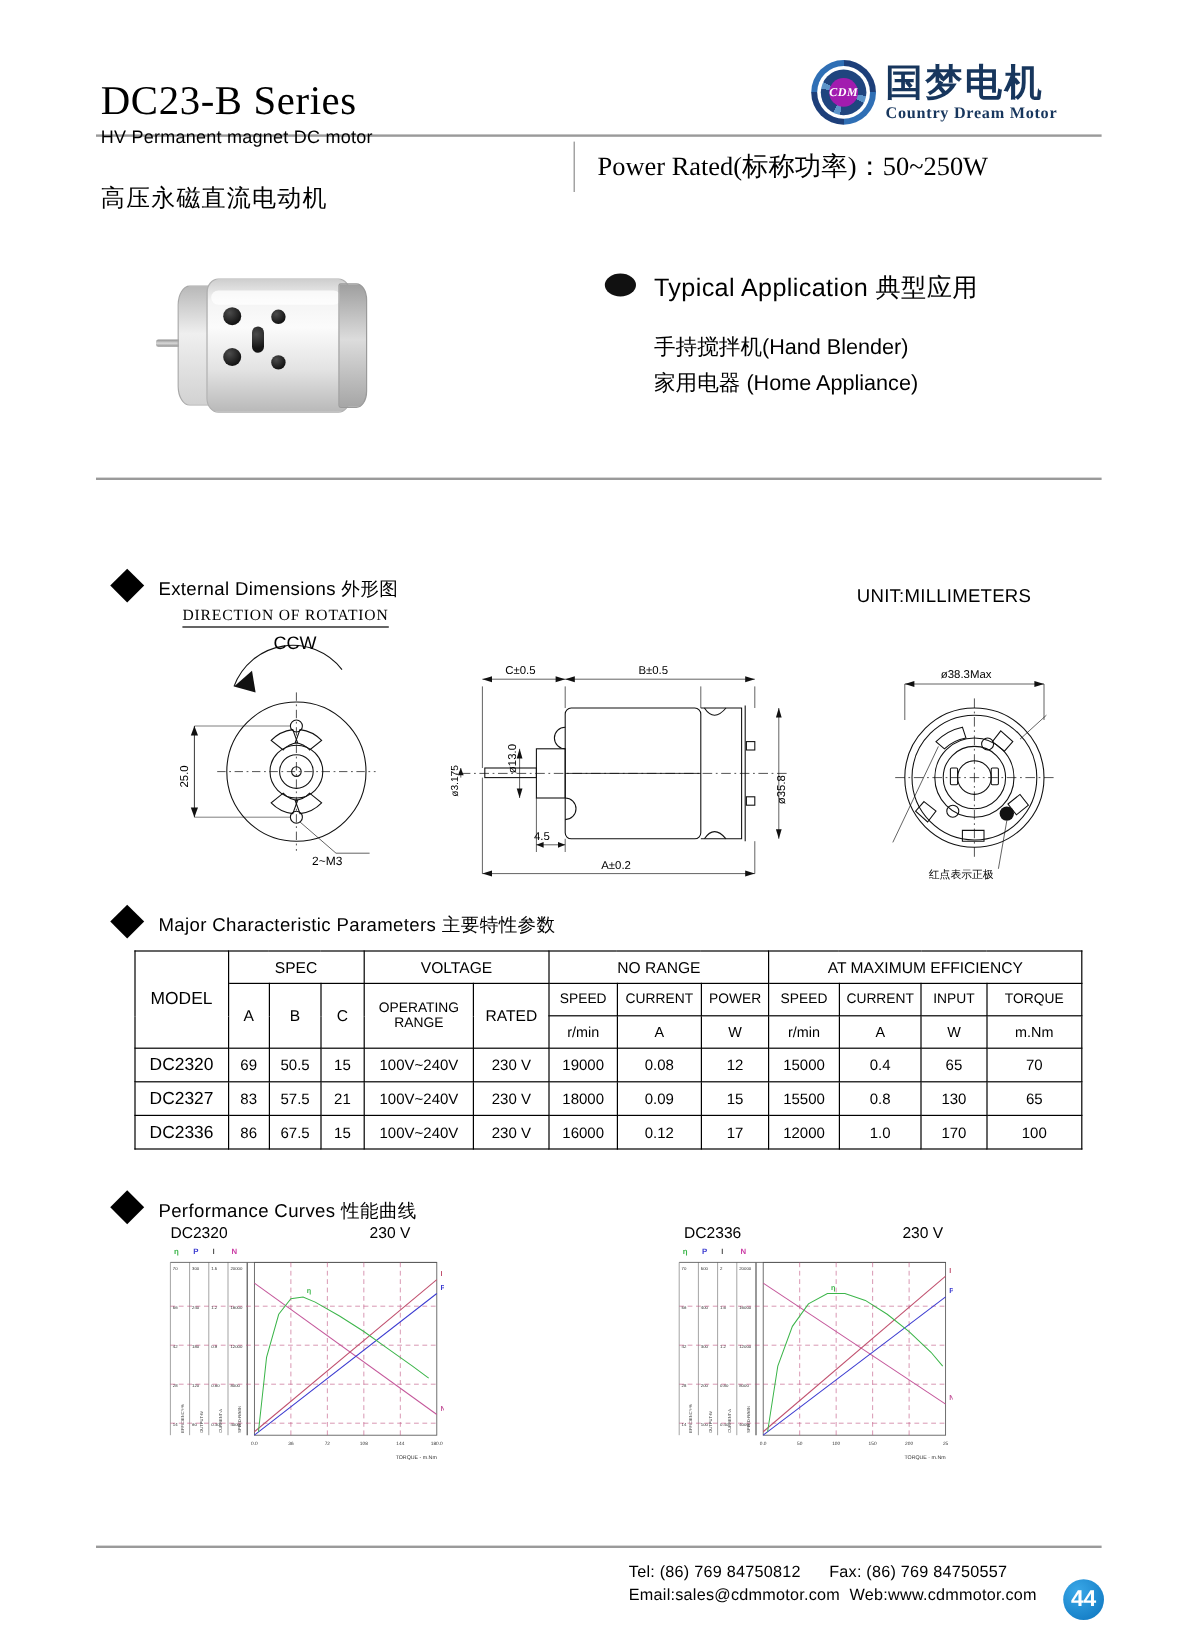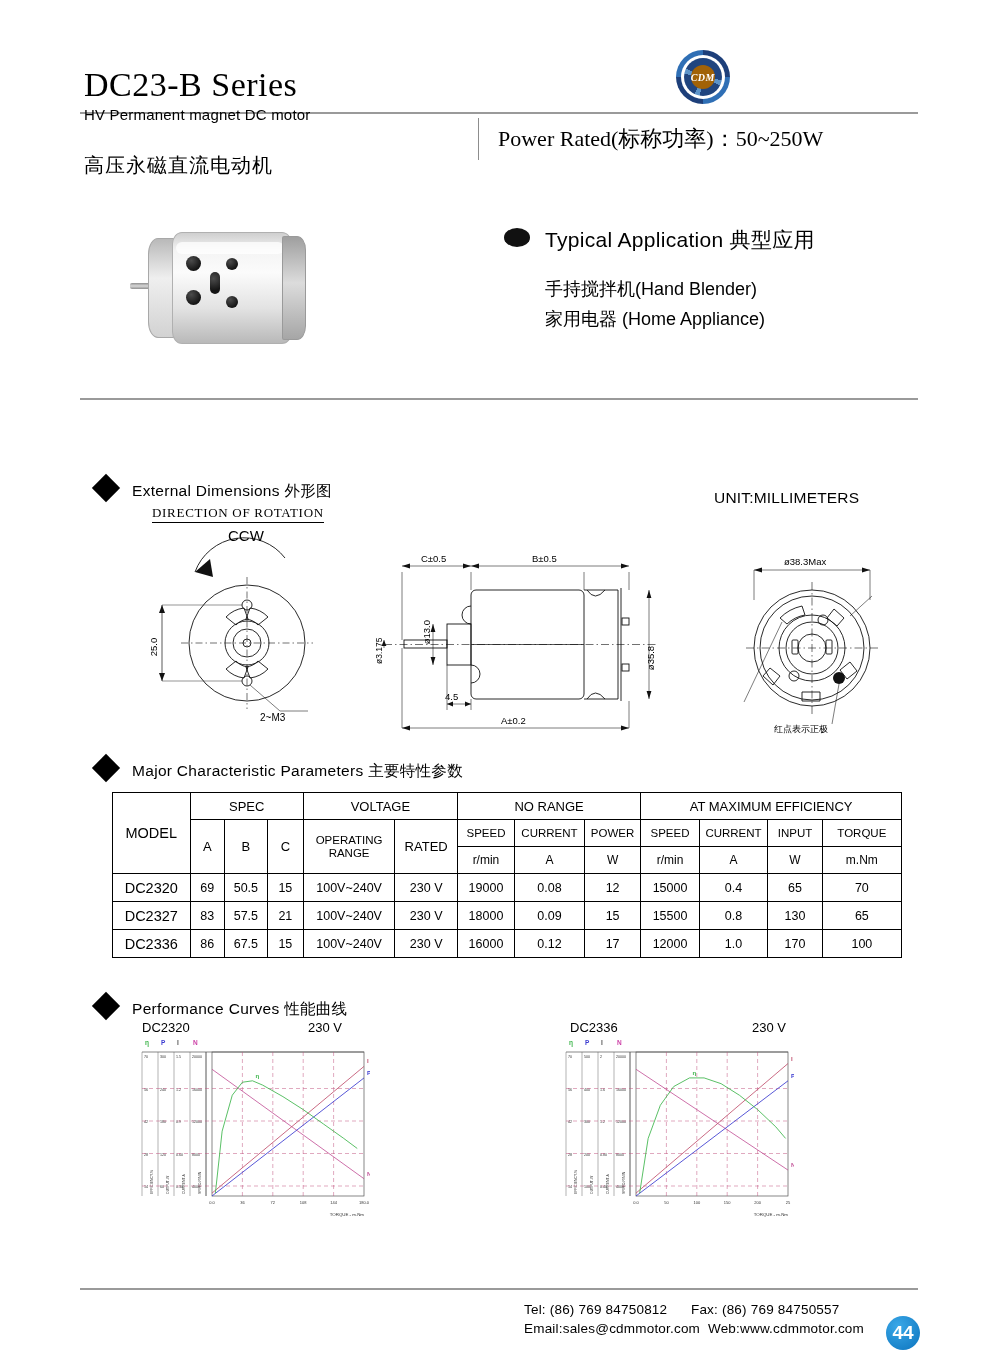--- a/index.html
+++ b/index.html
@@ -14,21 +14,21 @@
   .page{position:relative;width:1000px;height:1366px;}
 
   
   .logo-wrap{position:absolute;left:676px;top:46px;width:266px;height:62px;display:flex;align-items:center;}
   .logo-mark{width:54px;height:54px;position:relative;flex:0 0 54px;}
   .logo-mark .ring{position:absolute;inset:0;border-radius:50%;
      background:conic-gradient(#1d3f7a 0 25%, #2f6fb5 0 50%, #1d3f7a 0 75%, #2f6fb5 0 100%);}
   .logo-mark .ring2{position:absolute;inset:5px;border-radius:50%;background:#fff;}
   .logo-mark .ring3{position:absolute;inset:8px;border-radius:50%;
      background:conic-gradient(from 20deg,#20457f 0 22%, #5d94c9 0 27%, #20457f 0 47%, #5d94c9 0 52%, #20457f 0 72%, #5d94c9 0 77%, #20457f 0 100%);}
-  .logo-mark .core{position:absolute;inset:15px;border-radius:50%;background:#a16207;display:flex;align-items:center;justify-content:flex-end;}
+  .logo-mark .core{position:absolute;inset:15px;border-radius:50%;background:#a21caf;display:flex;align-items:center;justify-content:flex-start;}
   .logo-mark .core span{color:#fff;font-family:"Liberation Serif",serif;font-style:italic;font-weight:bold;font-size:10px;letter-spacing:.5px;}
   .logo-text{margin-left:8px;}
   .logo-cn{font-family:"DejaVu Sans",sans-serif;font-weight:bold;font-size:31px;line-height:32px;color:#17365d;letter-spacing:2px;}
   .logo-en{font-family:"Liberation Serif",serif;font-weight:bold;font-size:13.5px;letter-spacing:.6px;color:#17365d;margin-top:1px;}
 
   .title-main{position:absolute;left:84px;top:66px;font-family:"Liberation Serif",serif;font-size:34px;letter-spacing:.5px;}
   .hdr-rule{position:absolute;left:80px;top:112px;width:838px;height:2px;background:#9a9a9a;}
   .subtitle-en{position:absolute;left:84px;top:106px;font-size:15px;letter-spacing:.2px;white-space:nowrap;}
   .subtitle-cn{position:absolute;left:84px;top:152px;font-family:"DejaVu Sans",sans-serif;font-size:20px;letter-spacing:1px;white-space:nowrap;}
   .vdivide{position:absolute;left:478px;top:118px;width:1px;height:42px;background:#8d8d8d;}
@@ -95,20 +95,24 @@
 <div class="page">
 
   <div class="logo-wrap">
     <div class="logo-mark">
       <div class="ring"></div>
         <div class="ring2"></div>
         <div class="ring3"></div>
       <div class="core">
           <span>CDM</span>
         </div>
+    </div>
+    <div class="logo-text">
+      <div class="logo-cn">国梦电机</div>
+      <div class="logo-en">Country Dream Motor</div>
     </div>
   </div>
 
   <div class="title-main">DC23-B Series</div>
   <div class="hdr-rule"></div>
   <div class="subtitle-en">HV Permanent magnet DC motor</div>
   <div class="subtitle-cn">高压永磁直流电动机</div>
   <div class="vdivide"></div>
   <div class="power-rated">Power Rated(标称功率)：50~250W</div>
 

